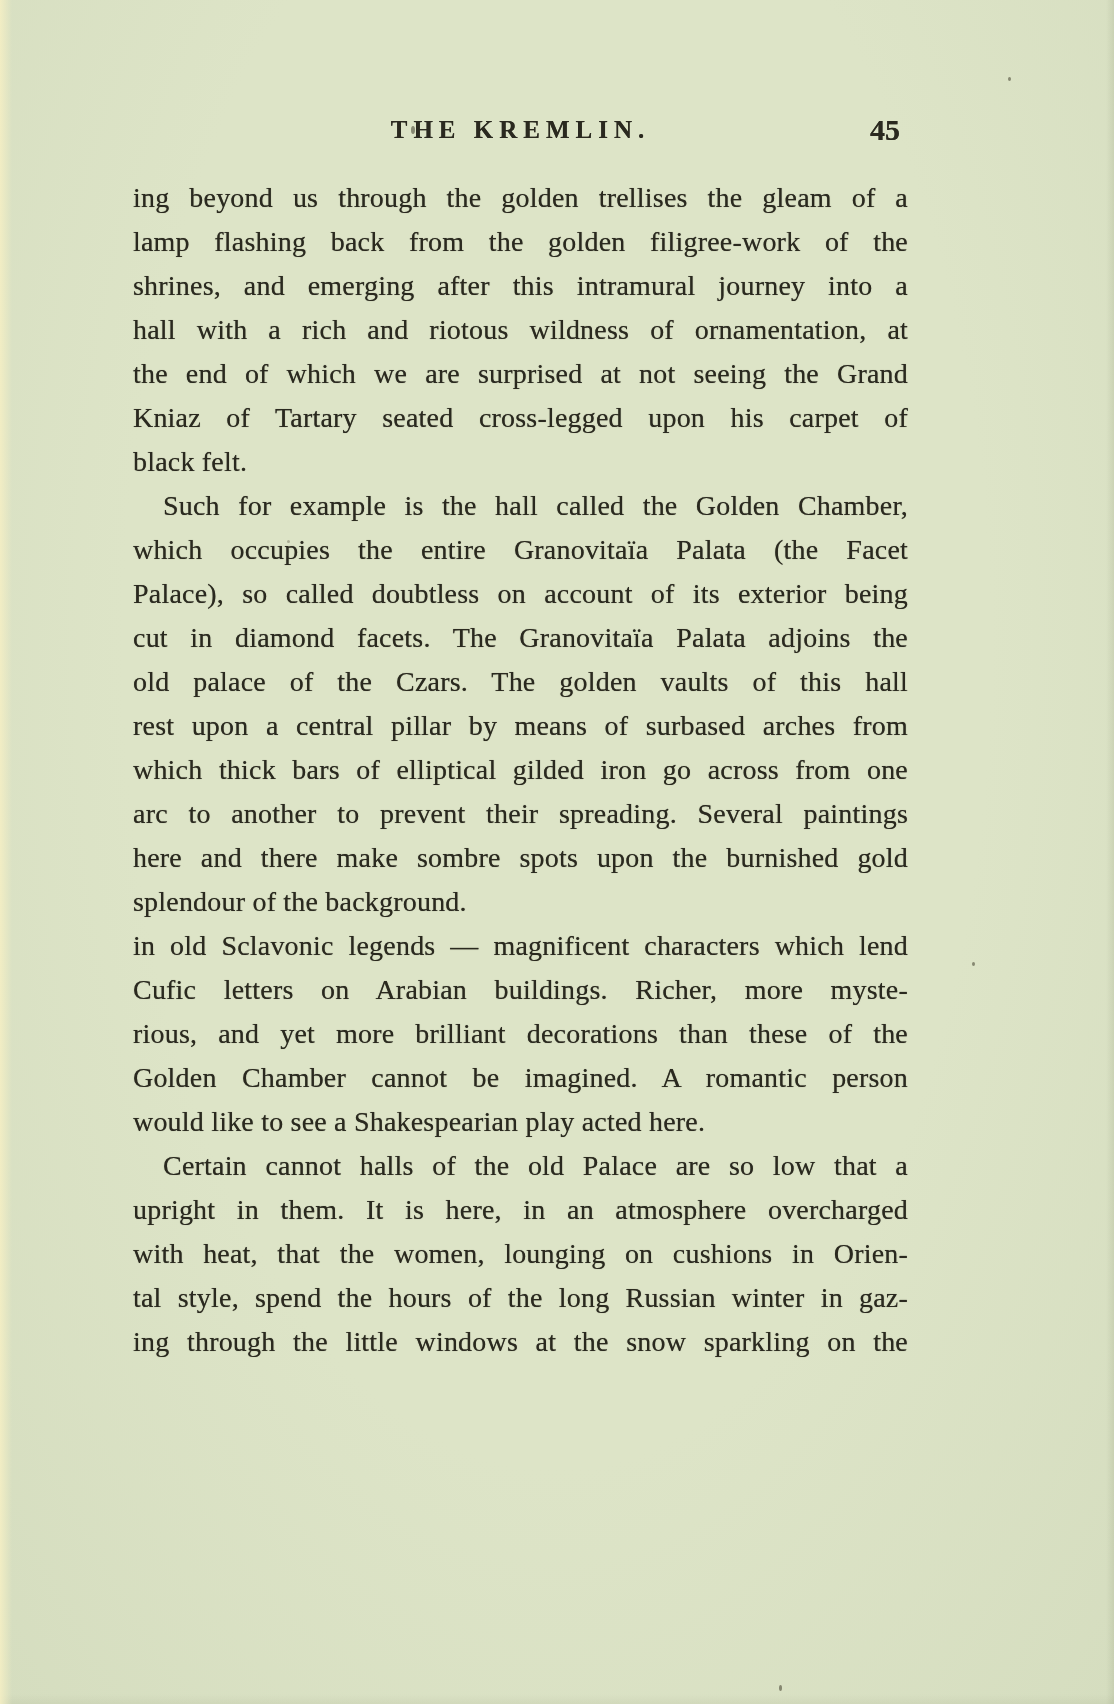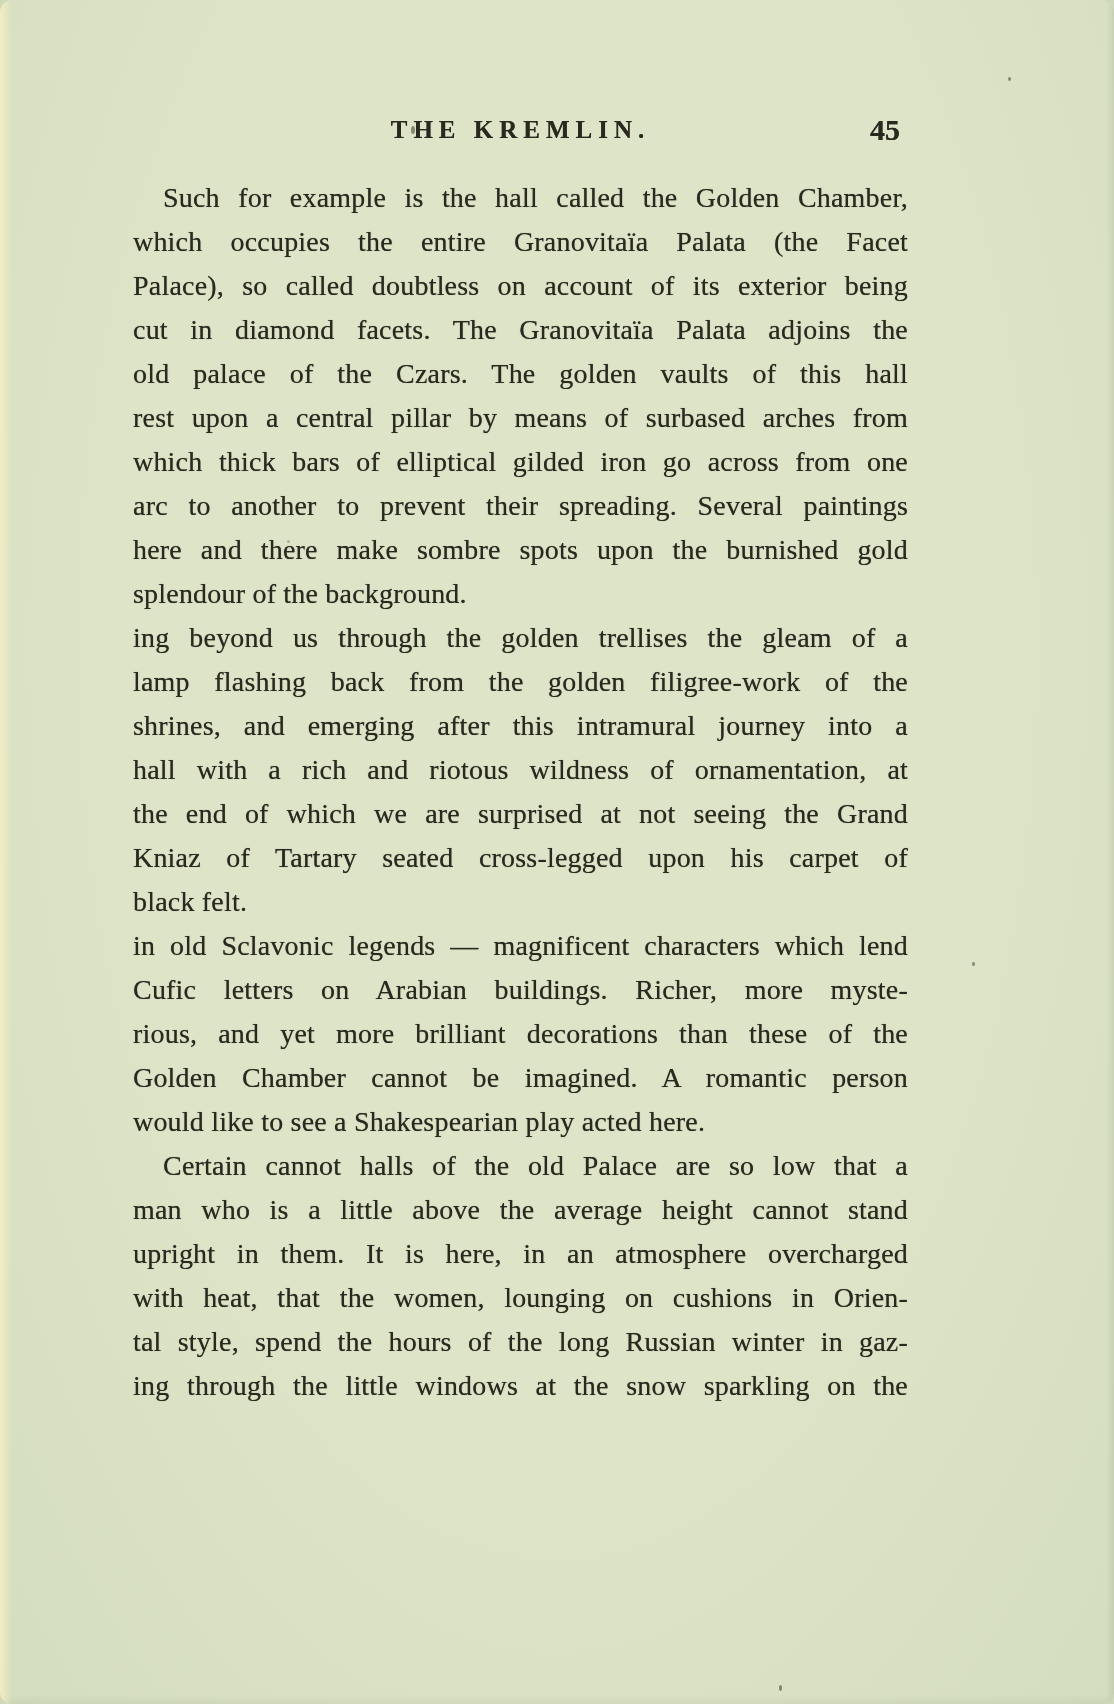--- a/index.html
+++ b/index.html
@@ -20,21 +20,20 @@
   }
   .page {
     position: absolute;
     inset: 0;
     background:
       linear-gradient(90deg, rgba(243,238,196,0.95) 0px, rgba(243,238,196,0) 12px),
       linear-gradient(270deg, rgba(70,80,50,0.10) 0px, rgba(70,80,50,0) 8px),
       linear-gradient(0deg, rgba(70,80,50,0.06) 0px, rgba(70,80,50,0) 10px),
       radial-gradient(ellipse at 50% 38%, var(--paper) 55%, #d5ddbf 100%);
     color: var(--ink);
-    border-radius: 12px;
   }
   .running-header {
     position: absolute;
     left: 133px;
     top: 112px;
     width: 775px;
     height: 36px;
   }
   .running-title {
     position: absolute;
@@ -99,50 +98,49 @@
 
 <div class="page">
 
   <div class="running-header">
     <div class="running-title">THE KREMLIN.</div>
     <div class="page-number">45</div>
   </div>
 
   <div class="text-block">
       <div class="paragraph">
+        <div class="line">ing beyond us through the golden trellises the gleam of a</div>
+        <div class="line">lamp flashing back from the golden filigree-work of the</div>
+        <div class="line">shrines, and emerging after this intramural journey into a</div>
+        <div class="line">hall with a rich and riotous wildness of ornamentation, at</div>
+        <div class="line">the end of which we are surprised at not seeing the Grand</div>
+        <div class="line">Kniaz of Tartary seated cross-legged upon his carpet of</div>
+        <div class="line endline">black felt.</div>
+      </div>
+      <div class="paragraph">
         <div class="line indent">Such for example is the hall called the Golden Chamber,</div>
         <div class="line">which occupies the entire Granovitaïa Palata (the Facet</div>
         <div class="line">Palace), so called doubtless on account of its exterior being</div>
         <div class="line">cut in diamond facets.  The Granovitaïa Palata adjoins the</div>
         <div class="line">old palace of the Czars.  The golden vaults of this hall</div>
         <div class="line">rest upon a central pillar by means of surbased arches from</div>
         <div class="line">which thick bars of elliptical gilded iron go across from one</div>
         <div class="line">arc to another to prevent their spreading.  Several paintings</div>
         <div class="line">here and there make sombre spots upon the burnished gold</div>
         <div class="line endline">splendour of the background.</div>
       </div>
       <div class="paragraph">
-        <div class="line">ing beyond us through the golden trellises the gleam of a</div>
-        <div class="line">lamp flashing back from the golden filigree-work of the</div>
-        <div class="line">shrines, and emerging after this intramural journey into a</div>
-        <div class="line">hall with a rich and riotous wildness of ornamentation, at</div>
-        <div class="line">the end of which we are surprised at not seeing the Grand</div>
-        <div class="line">Kniaz of Tartary seated cross-legged upon his carpet of</div>
-        <div class="line endline">black felt.</div>
-      </div>
-      <div class="paragraph">
         <div class="line">in old Sclavonic legends — magnificent characters which lend</div>
         <div class="line">Cufic letters on Arabian buildings.  Richer, more myste-</div>
         <div class="line">rious, and yet more brilliant decorations than these of the</div>
         <div class="line">Golden Chamber cannot be imagined.  A romantic person</div>
         <div class="line endline">would like to see a Shakespearian play acted here.</div>
       </div>
       <div class="paragraph">
         <div class="line indent">Certain cannot halls of the old Palace are so low that a</div>
-        <div class="line">man who is a little above the average height cannot stand</div>
         <div class="line">upright in them.  It is here, in an atmosphere overcharged</div>
         <div class="line">with heat, that the women, lounging on cushions in Orien-</div>
         <div class="line">tal style, spend the hours of the long Russian winter in gaz-</div>
         <div class="line">ing through the little windows at the snow sparkling on the</div>
       </div>
     </div>
 
   <div class="speck" id="speck-1"></div>
   <div class="speck" id="speck-2"></div>
   <div class="speck" id="speck-3"></div>

